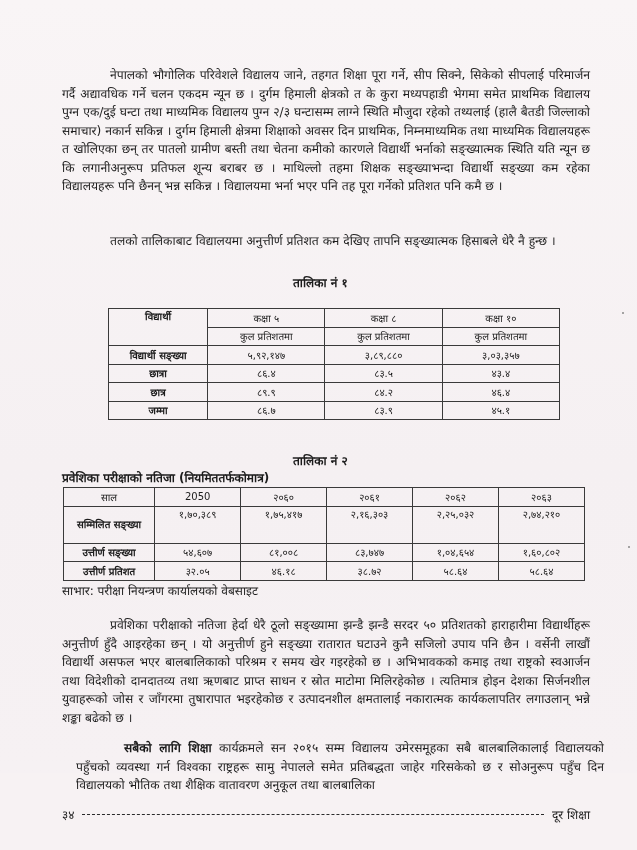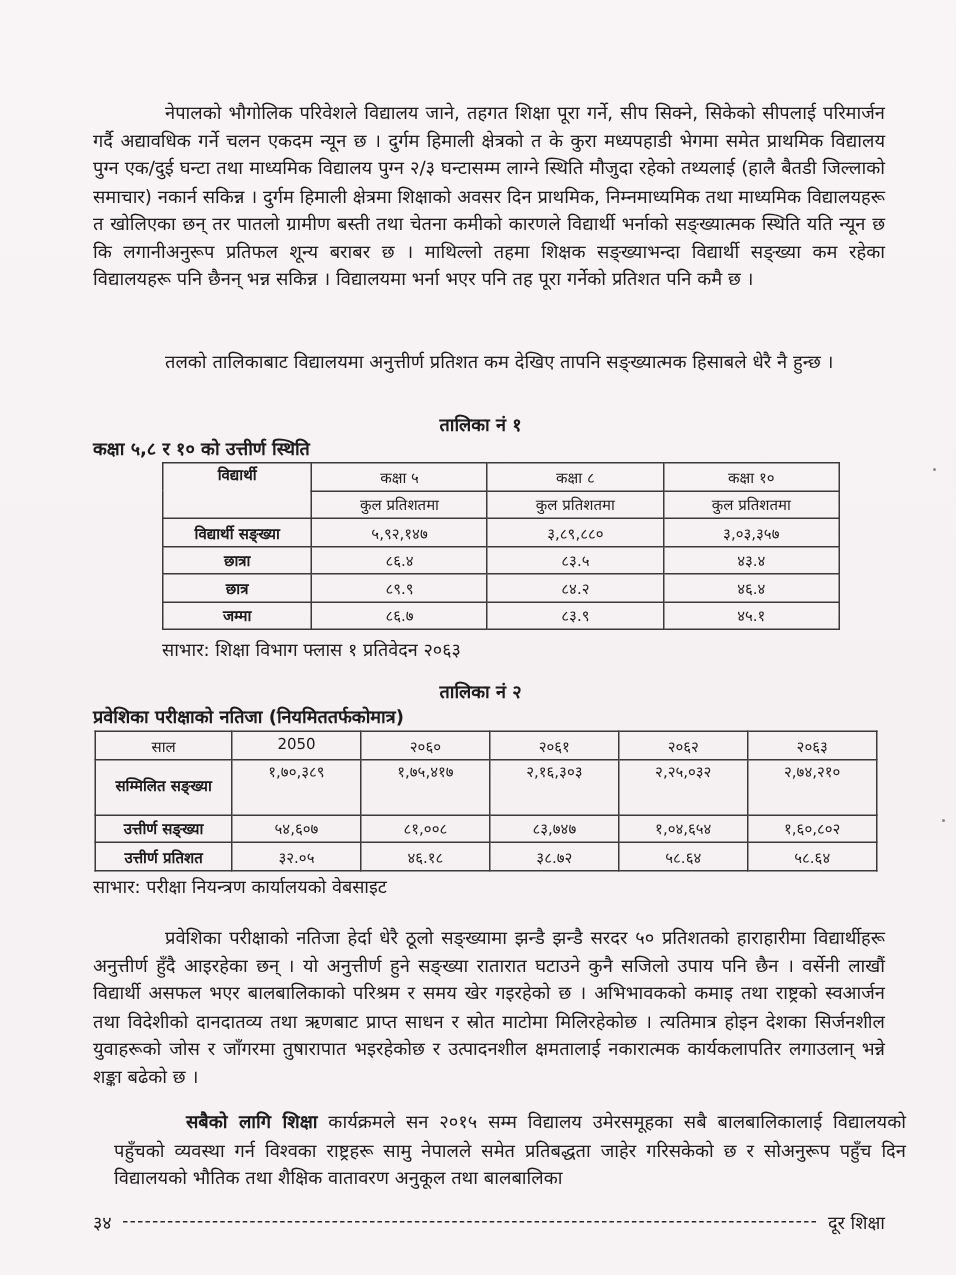--- a/index.html
+++ b/index.html
@@ -39,21 +39,20 @@
 </head>
 <body>
 
 <div class="page">
 
   <p class="para" style="top:66px;">नेपालको भौगोलिक परिवेशले विद्यालय जाने, तहगत शिक्षा पूरा गर्ने, सीप सिक्ने, सिकेको सीपलाई परिमार्जन गर्दै अद्यावधिक गर्ने चलन एकदम न्यून छ । दुर्गम हिमाली क्षेत्रको त के कुरा मध्यपहाडी भेगमा समेत प्राथमिक विद्यालय पुग्न एक/दुई घन्टा तथा माध्यमिक विद्यालय पुग्न २/३ घन्टासम्म लाग्ने स्थिति मौजुदा रहेको तथ्यलाई (हालै बैतडी जिल्लाको समाचार) नकार्न सकिन्न । दुर्गम हिमाली क्षेत्रमा शिक्षाको अवसर दिन प्राथमिक, निम्नमाध्यमिक तथा माध्यमिक विद्यालयहरू त खोलिएका छन् तर पातलो ग्रामीण बस्ती तथा चेतना कमीको कारणले विद्यार्थी भर्नाको सङ्ख्यात्मक स्थिति यति न्यून छ कि लगानीअनुरूप प्रतिफल शून्य बराबर छ । माथिल्लो तहमा शिक्षक सङ्ख्याभन्दा विद्यार्थी सङ्ख्या कम रहेका विद्यालयहरू पनि छैनन् भन्न सकिन्न । विद्यालयमा भर्ना भएर पनि तह पूरा गर्नेको प्रतिशत पनि कमै छ ।</p>
 
   <p class="para" style="top:232px;">तलको तालिकाबाट विद्यालयमा अनुत्तीर्ण प्रतिशत कम देखिए तापनि सङ्ख्यात्मक हिसाबले धेरै नै हुन्छ ।</p>
 
   <p class="caption" style="left:293px; top:274px; font-weight:bold;">तालिका नं १</p>
-  <p class="caption" style="left:62px; top:290px;">कक्षा ५,८ र १० को उत्तीर्ण स्थिति</p>
 
   <table id="t1">
     <tbody>
         <tr>
       <th class="b" rowspan="2" style="width:22%; vertical-align:top;">विद्यार्थी</th>
       <th style="width:26%;">कक्षा ५</th>
       <th style="width:26%;">कक्षा ८</th>
       <th style="width:26%;">कक्षा १०</th>
     </tr>
     <tr>
@@ -80,21 +79,20 @@
       <td>४६.४</td>
     </tr>
     <tr>
       <td class="b">जम्मा</td>
       <td>८६.७</td>
       <td>८३.९</td>
       <td>४५.१</td>
     </tr>
   </tbody>
     </table>
-  <p class="source" style="left:108px; top:424px;">साभार: शिक्षा विभाग फ्लास १ प्रतिवेदन २०६३</p>
 
   <p class="caption" style="left:293px; top:452px;">तालिका नं २</p>
   <p class="caption" style="left:62px; top:469px;">प्रवेशिका परीक्षाको नतिजा (नियमिततर्फकोमात्र)</p>
 
   <table id="t2">
     <tbody>
         <tr>
       <th style="width:17.5%;">साल</th>
       <th>2050</th>
       <th>२०६०</th>

